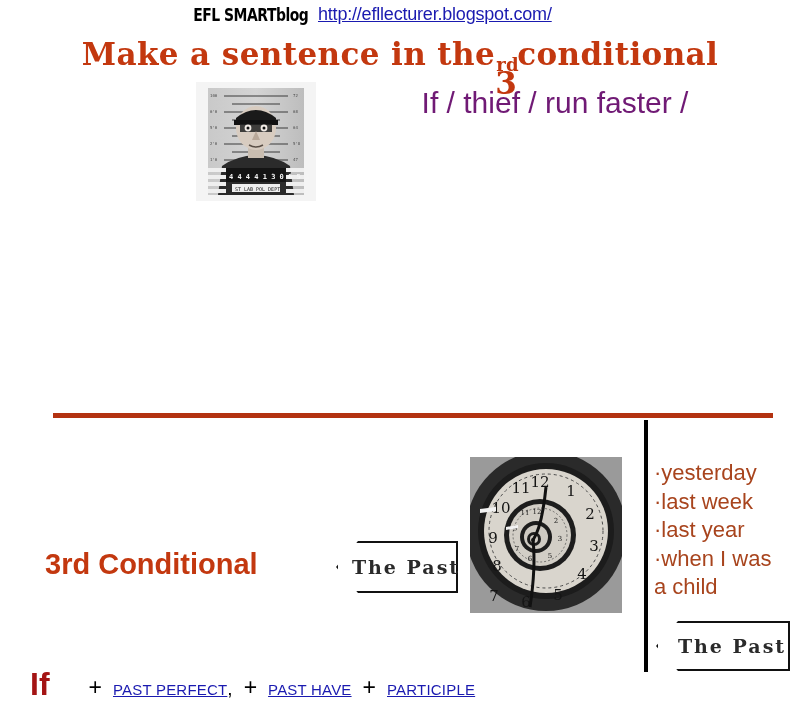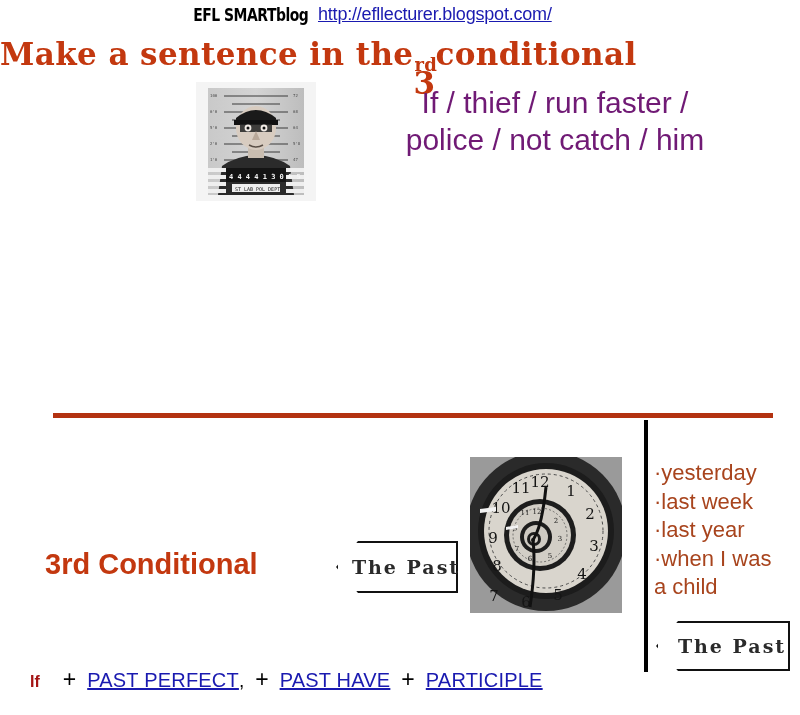--- a/index.html
+++ b/index.html
@@ -45,20 +45,21 @@
     margin-left: 5px;
     letter-spacing: -0.2px;
   }
 
   
   .slide-title {
     position: absolute;
     left: 0;
     top: 36px;
     width: 800px;
+    text-align: center;
     font-family: "DejaVu Serif", serif;
     font-weight: bold;
     font-size: 31px;
     color: #c3380f;
     letter-spacing: 0.4px;
     white-space: nowrap;
   }
   .ordinal-stack {
     position: relative;
     display: inline-block;
@@ -188,32 +189,32 @@
   .formula {
     position: absolute;
     left: 30px;
     top: 666px;
     display: flex;
     align-items: baseline;
     font-family: "Liberation Sans", sans-serif;
     white-space: nowrap;
   }
   .formula .if-word {
-    font-size: 16px;
+    font-size: 32px;
     font-weight: bold;
     color: #a41414;
-    margin-right: 12px;
+    margin-right: 28px;
   }
   .formula .plus {
     font-size: 23px;
     color: #000000;
     margin: 0 11px;
   }
   .formula .term {
-    font-size: 20px;
+    font-size: 15px;
     color: #1a1ab0;
     text-decoration: underline;
     letter-spacing: 0.2px;
   }
   .formula .comma {
     font-size: 19px;
     color: #000000;
   }
 </style>
 </head>
@@ -223,21 +224,20 @@
   <span class="blog-name">EFL SMARTblog</span>
   <a class="blog-url" href="#">http://efllecturer.blogspot.com/</a>
 </div>
 
 <div class="slide-title">
   <span>Make a sentence in the</span><span class="ordinal-stack"><span class="num">3</span><span class="sup">rd</span></span><span>conditional</span>
 </div>
 
 <div class="prompt">
   <div>If / thief / run faster /</div>
-  <div>police / not catch / him</div>
 </div>
 
 <div class="mugshot">
   <svg width="120" height="119" viewBox="0 0 120 119">
     <defs>
       <linearGradient id="wallg" x1="0" y1="0" x2="1" y2="0">
         <stop offset="0" stop-color="#c9c9c9"></stop>
         <stop offset="0.5" stop-color="#d4d4d4"></stop>
         <stop offset="1" stop-color="#bdbdbd"></stop>
       </linearGradient>

